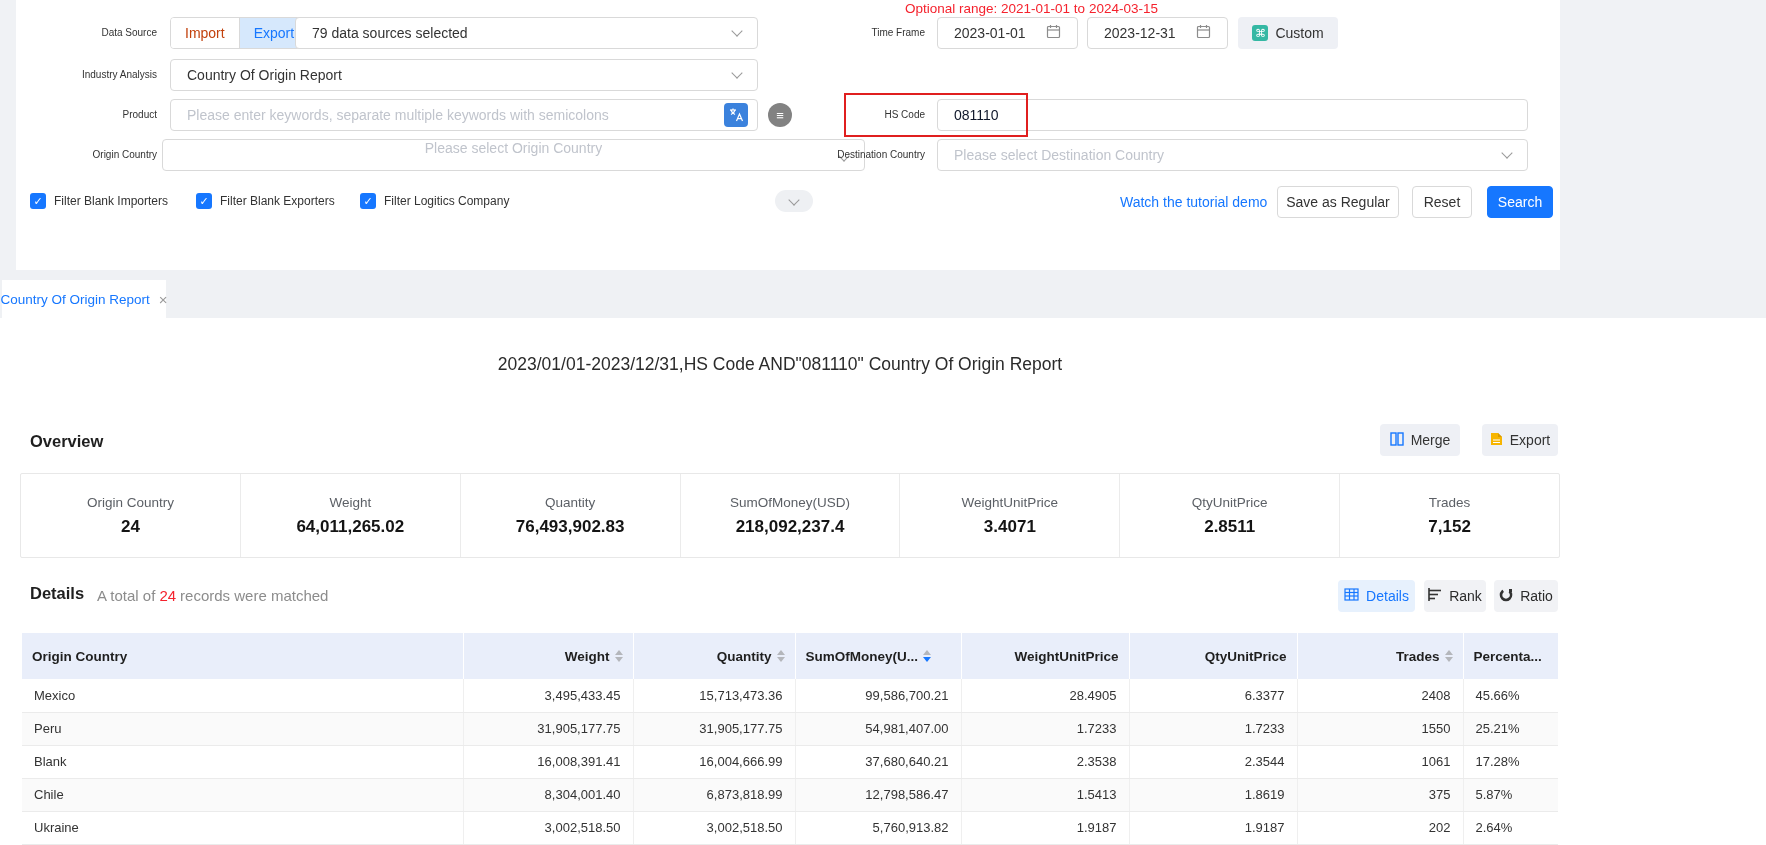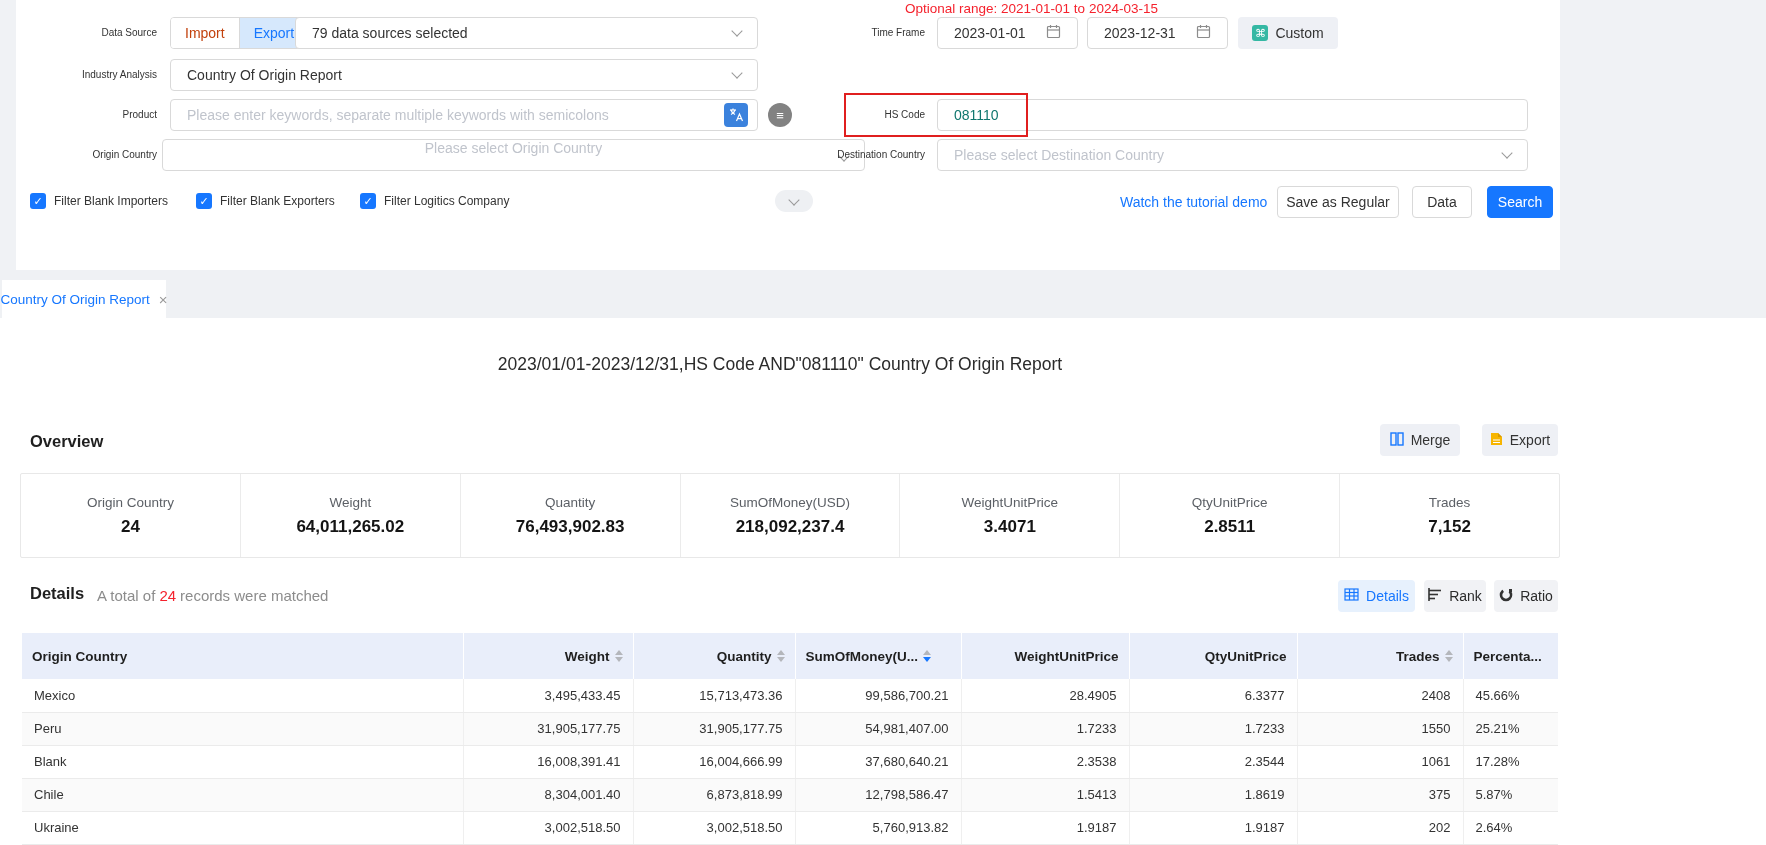--- a/index.html
+++ b/index.html
@@ -19,21 +19,21 @@
   }
   .placeholder { color:#c0c4cc; white-space:nowrap; overflow:hidden; }
   .chevron {
     width:8px; height:8px; border-right:1.5px solid #999; border-bottom:1.5px solid #999;
     transform:rotate(45deg); margin-left:auto; margin-top:-4px; flex:0 0 auto;
   }
   .seg { display:flex; height:32px; border:1px solid #d9d9d9; border-radius:4px; overflow:hidden; }
   .seg-btn { padding:0 14px; line-height:30px; font-size:14px; color:#c2410c; background:#fff; cursor:pointer; }
   .seg-btn.active { background:#d6e8fc; color:#1677ff; }
   .seg-divider { width:1px; background:#d9d9d9; }
-  input.txt { width:100%; height:30px; border:none; outline:none; font-size:14px; color:#0f766e; font-family:inherit; }
+  input.txt { width:100%; height:30px; border:none; outline:none; font-size:14px; color:#0f172a; font-family:inherit; }
   input.txt::placeholder { color:#c0c4cc; }
   .optional-range { font-size:13.5px; color:#f5222d; white-space:nowrap; }
   .cal-icon { margin-left:auto; flex:0 0 auto; }
   .custom-btn { height:32px; background:#eef0f5; border-radius:4px; display:flex; align-items:center; justify-content:center; gap:7px; font-size:14px; color:#333; cursor:pointer; }
   .custom-glyph { width:16px; height:16px; background:#35b8a4; border-radius:3px; color:#fff; font-size:11px; line-height:16px; text-align:center; }
   .translate-icon { width:24px; height:24px; background:#3b82dd; border-radius:4px; color:#fff; display:flex; align-items:center; justify-content:center; font-size:11px; font-weight:bold; }
   .smart-icon { width:24px; height:24px; background:#828282; border-radius:50%; color:#fff; display:flex; align-items:center; justify-content:center; font-size:13px; }
   .hs-highlight { border:2px solid #e01f1f; z-index:3; pointer-events:none; }
   .cb-group { display:flex; align-items:center; gap:8px; cursor:pointer; }
   .cb-box { width:16px; height:16px; background:#1677ff; border-radius:3px; color:#fff; font-size:11px; line-height:16px; text-align:center; }
@@ -186,21 +186,21 @@
   </div>
   <div class="abs cb-group" style="left:344px;top:193px;">
     <span class="cb-box">✓</span>
     <span class="cb-label">Filter Logitics Company</span>
   </div>
   <div class="abs collapse-pill" style="left:759px;top:190px;">
     <span class="chevron"></span>
   </div>
   <div class="abs link" style="left:1104px;top:186px;">Watch the tutorial demo</div>
   <div class="abs btn btn-plain" style="left:1261px;top:186px;width:122px;">Save as Regular</div>
-  <div class="abs btn btn-plain" style="left:1396px;top:186px;width:60px;">Data</div>
+  <div class="abs btn btn-plain" style="left:1396px;top:186px;width:60px;">Reset</div>
   <div class="abs btn btn-primary" style="left:1471px;top:186px;width:66px;">Search</div>
 </div>
 
 <div class="tab-strip">
   <div class="tab">
     <span class="tab-label">Country Of Origin Report</span>
     <span class="tab-close">×</span>
   </div>
 </div>
 

